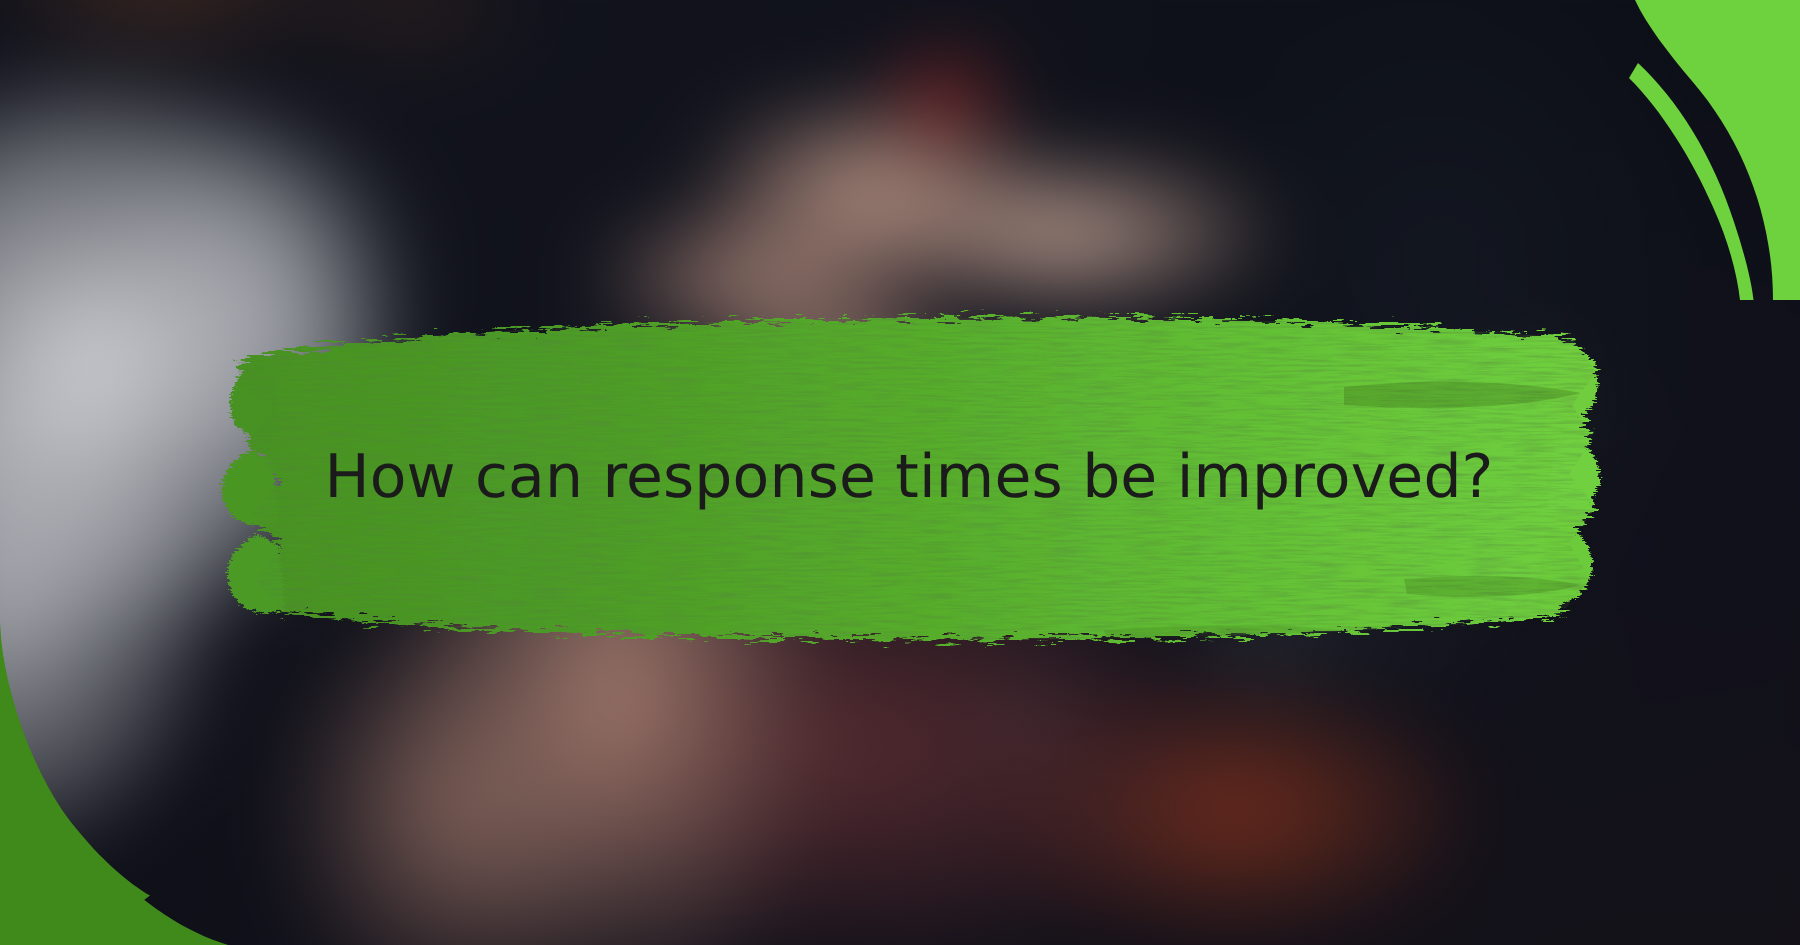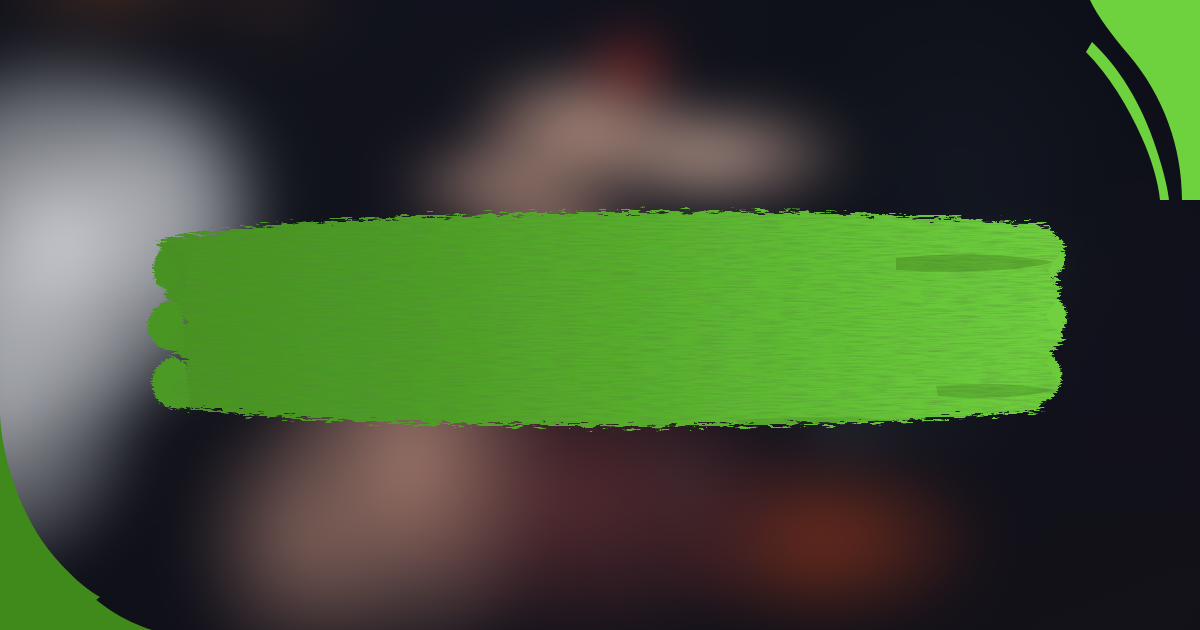--- a/index.html
+++ b/index.html
@@ -188,14 +188,17 @@
       </g>
 
       <g clip-path="url(#strokeClip)" opacity="0.5">
         <path d="M800 62 C860 56 918 58 958 66 C918 76 858 78 800 74 Z" fill="#2f5c14" opacity=".55"></path>
         <path d="M840 190 C890 186 930 188 958 194 C928 202 884 204 842 200 Z" fill="#2f5c14" opacity=".45"></path>
         <path d="M640 224 C700 220 760 220 800 224 C760 230 700 232 642 230 Z" fill="#2e5a13" opacity=".3"></path>
       </g>
     </svg>
   </div>
 
+  <div class="headline">
+    <span>How can response times be improved?</span>
+  </div>
 
 </div>
 
 </body></html>

